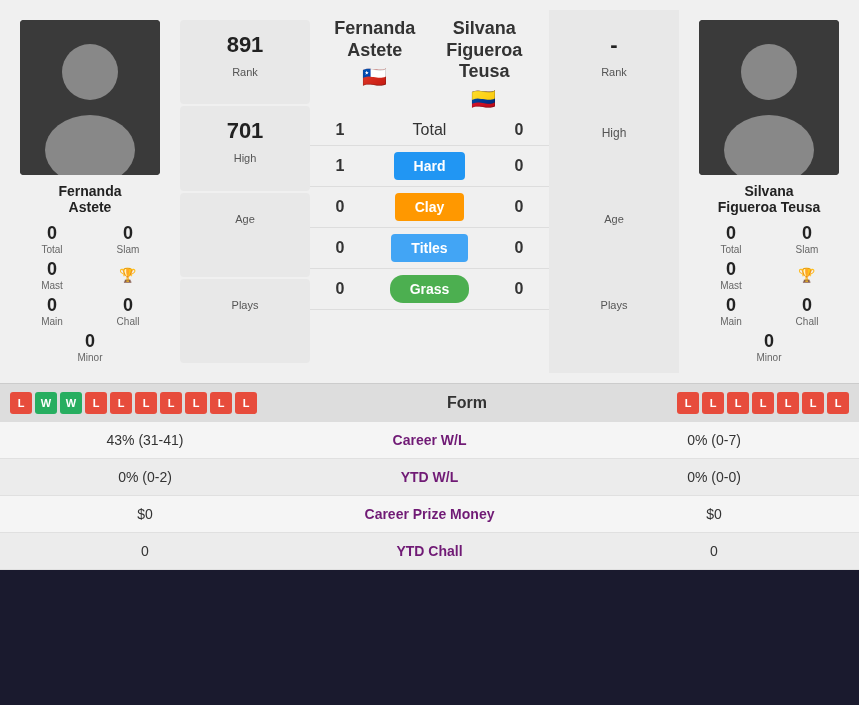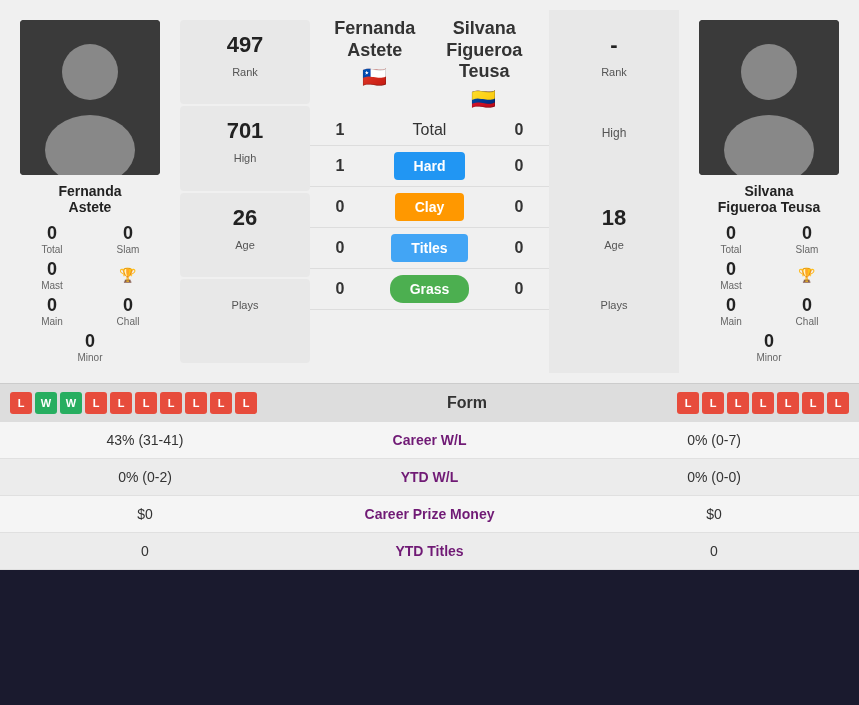--- a/index.html
+++ b/index.html
@@ -278,29 +278,28 @@
         </div>
         <div class="stat-box">
           <div class="stat-number">0</div>
           <div class="stat-label">Minor</div>
         </div>
       </div>
     </div>
 
     <div class="stats-column">
       <div class="stat-card">
-        <div class="stat-card-number">497</div>
+        <div class="stat-card-number">891</div>
         <div class="stat-card-label">Rank</div>
       </div>
       <div class="stat-card">
         <div class="stat-card-number">701</div>
         <div class="stat-card-label">High</div>
       </div>
       <div class="stat-card">
-        <div class="stat-card-number">26</div>
         <div class="stat-card-label">Age</div>
       </div>
       <div class="stat-card">
         <div class="stat-card-label">Plays</div>
       </div>
     </div>
 
     <div class="center-col">
 
       <div style="display:flex; justify-content:space-between; padding: 8px 10px 0 10px;">
@@ -364,21 +363,20 @@
 
     <div class="silvana-stats">
       <div class="silvana-stat-card">
         <div class="stat-card-number">-</div>
         <div class="stat-card-label">Rank</div>
       </div>
       <div class="silvana-stat-card">
         <div class="stat-card-label" style="font-size:12px;color:#555;">High</div>
       </div>
       <div class="silvana-stat-card">
-        <div class="stat-card-number">18</div>
         <div class="stat-card-label">Age</div>
       </div>
       <div class="silvana-stat-card">
         <div class="stat-card-label">Plays</div>
       </div>
     </div>
 
     <div class="player-panel">
       <div class="player-avatar">
         <svg class="avatar-svg" viewBox="0 0 140 155" xmlns="http://www.w3.org/2000/svg">
@@ -459,17 +457,17 @@
       <div class="bottom-center">YTD W/L</div>
       <div class="bottom-right">0% (0-0)</div>
     </div>
     <div class="bottom-row">
       <div class="bottom-left">$0</div>
       <div class="bottom-center">Career Prize Money</div>
       <div class="bottom-right">$0</div>
     </div>
     <div class="bottom-row">
       <div class="bottom-left">0</div>
-      <div class="bottom-center">YTD Titles</div>
+      <div class="bottom-center">YTD Chall</div>
       <div class="bottom-right">0</div>
     </div>
   </div>
 </div>
 
 </body></html>

